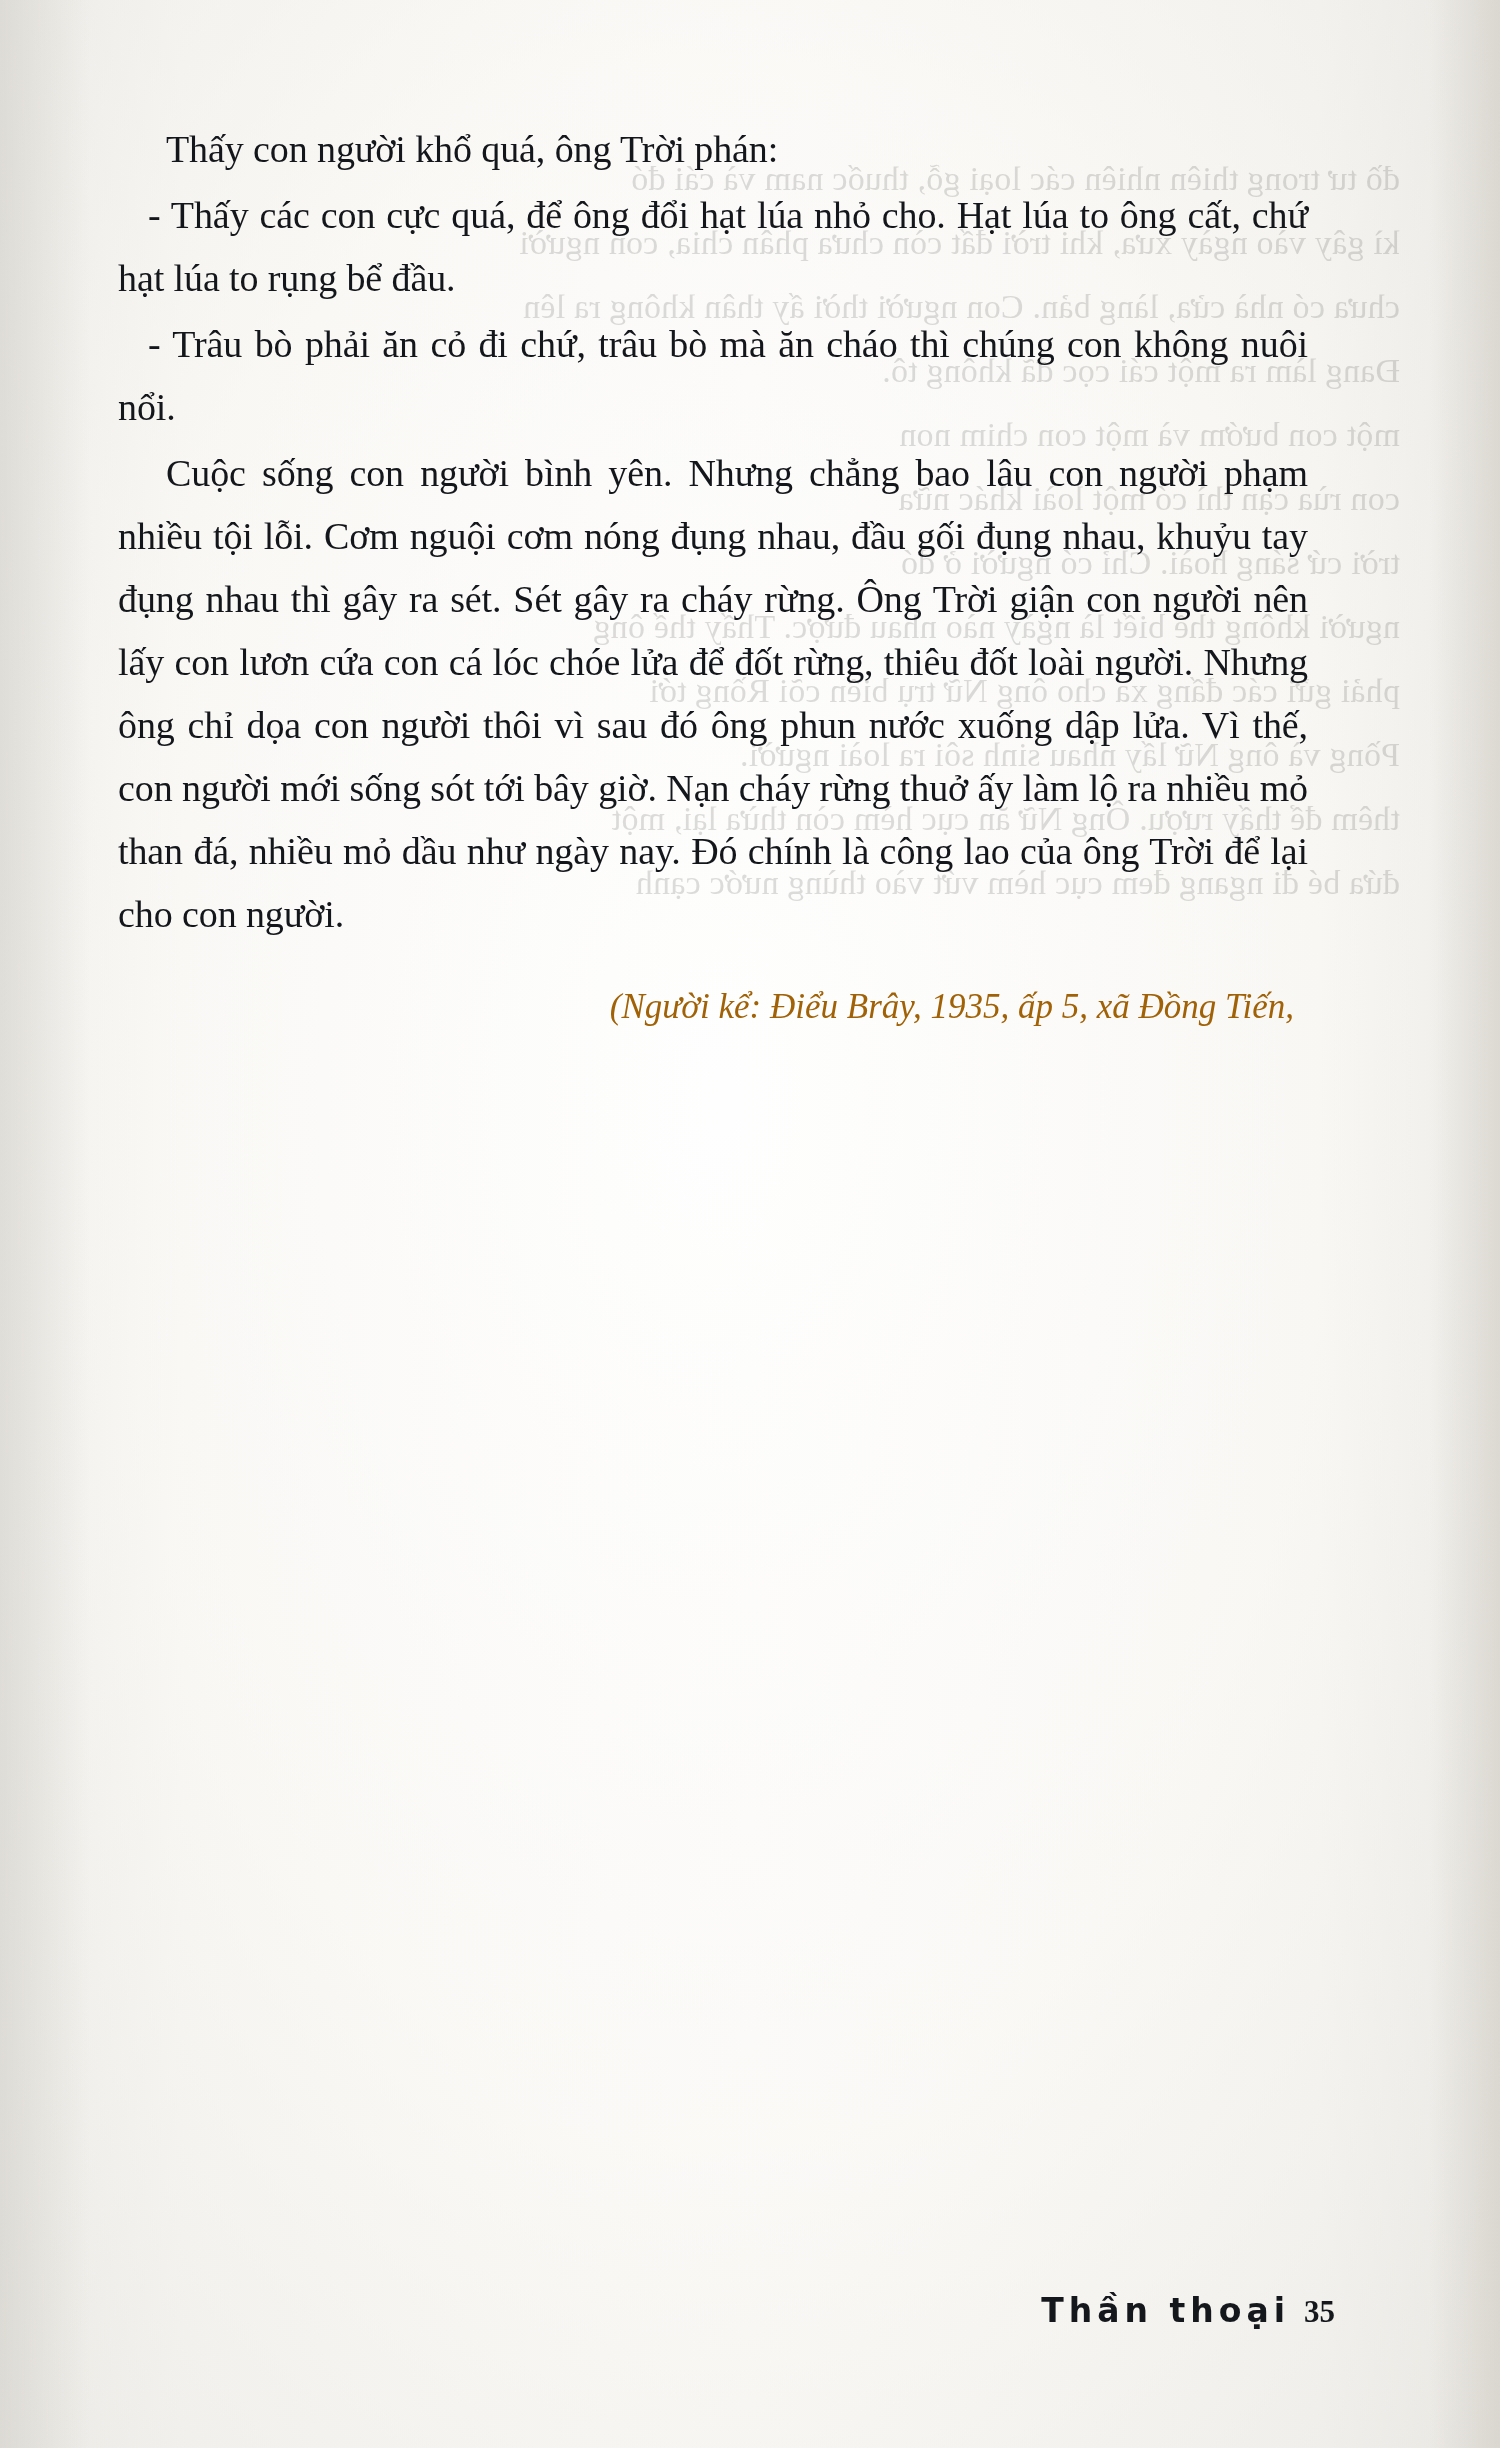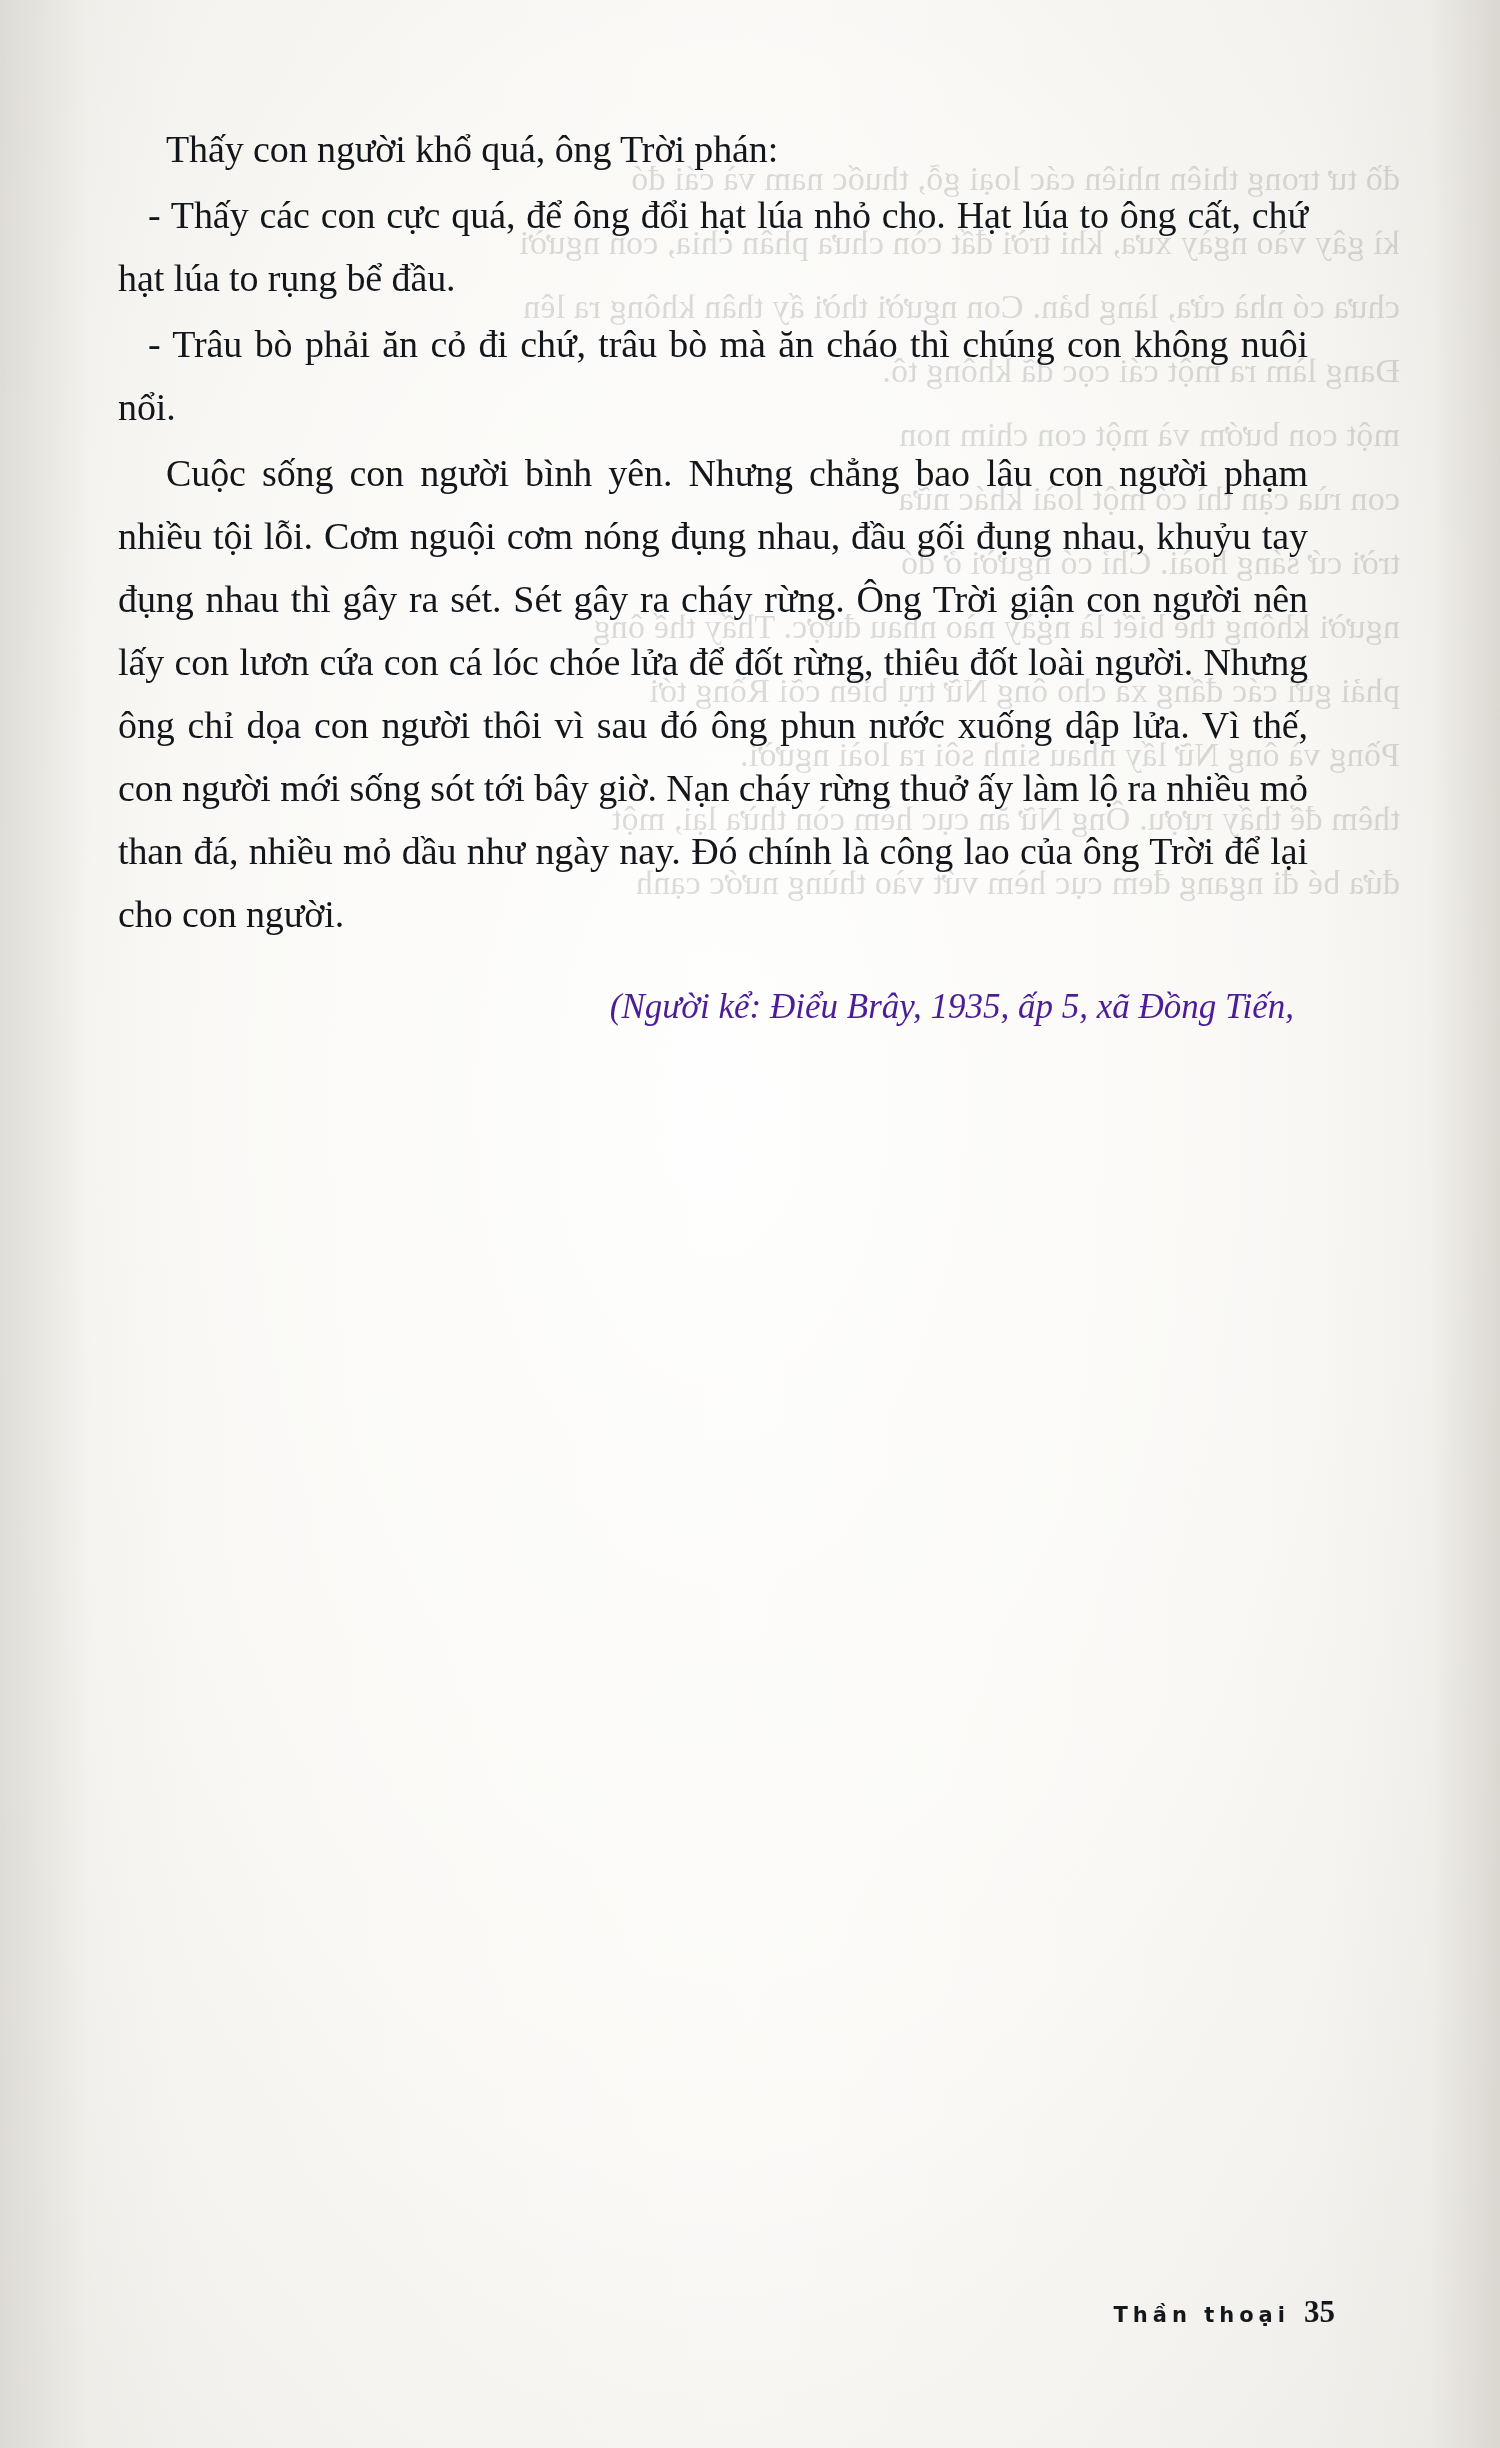--- a/index.html
+++ b/index.html
@@ -70,38 +70,38 @@
   }
   .para.dialog {
     text-indent: 30px;
   }
 
   #attribution {
     margin-top: 34px;
     font-style: italic;
     font-size: 35px;
     line-height: 54px;
-    color: #4c1d95;
+    color: #a16207;
     text-align: right;
     padding-right: 14px;
   }
   #attribution div { white-space: nowrap; }
 
   #footer {
     position: absolute;
     left: 0;
     right: 0;
     bottom: 118px;
     padding-right: 165px;
     text-align: right;
     color: #14181c;
   }
   #footer-chapter {
     font-family: "DejaVu Sans", sans-serif;
-    font-size: 21px;
+    font-size: 33px;
     font-weight: bold;
     letter-spacing: 5px;
   }
   #footer-page {
     font-family: "Liberation Serif", serif;
     font-size: 31px;
     font-weight: bold;
     letter-spacing: 0;
     margin-left: 10px;
   }

